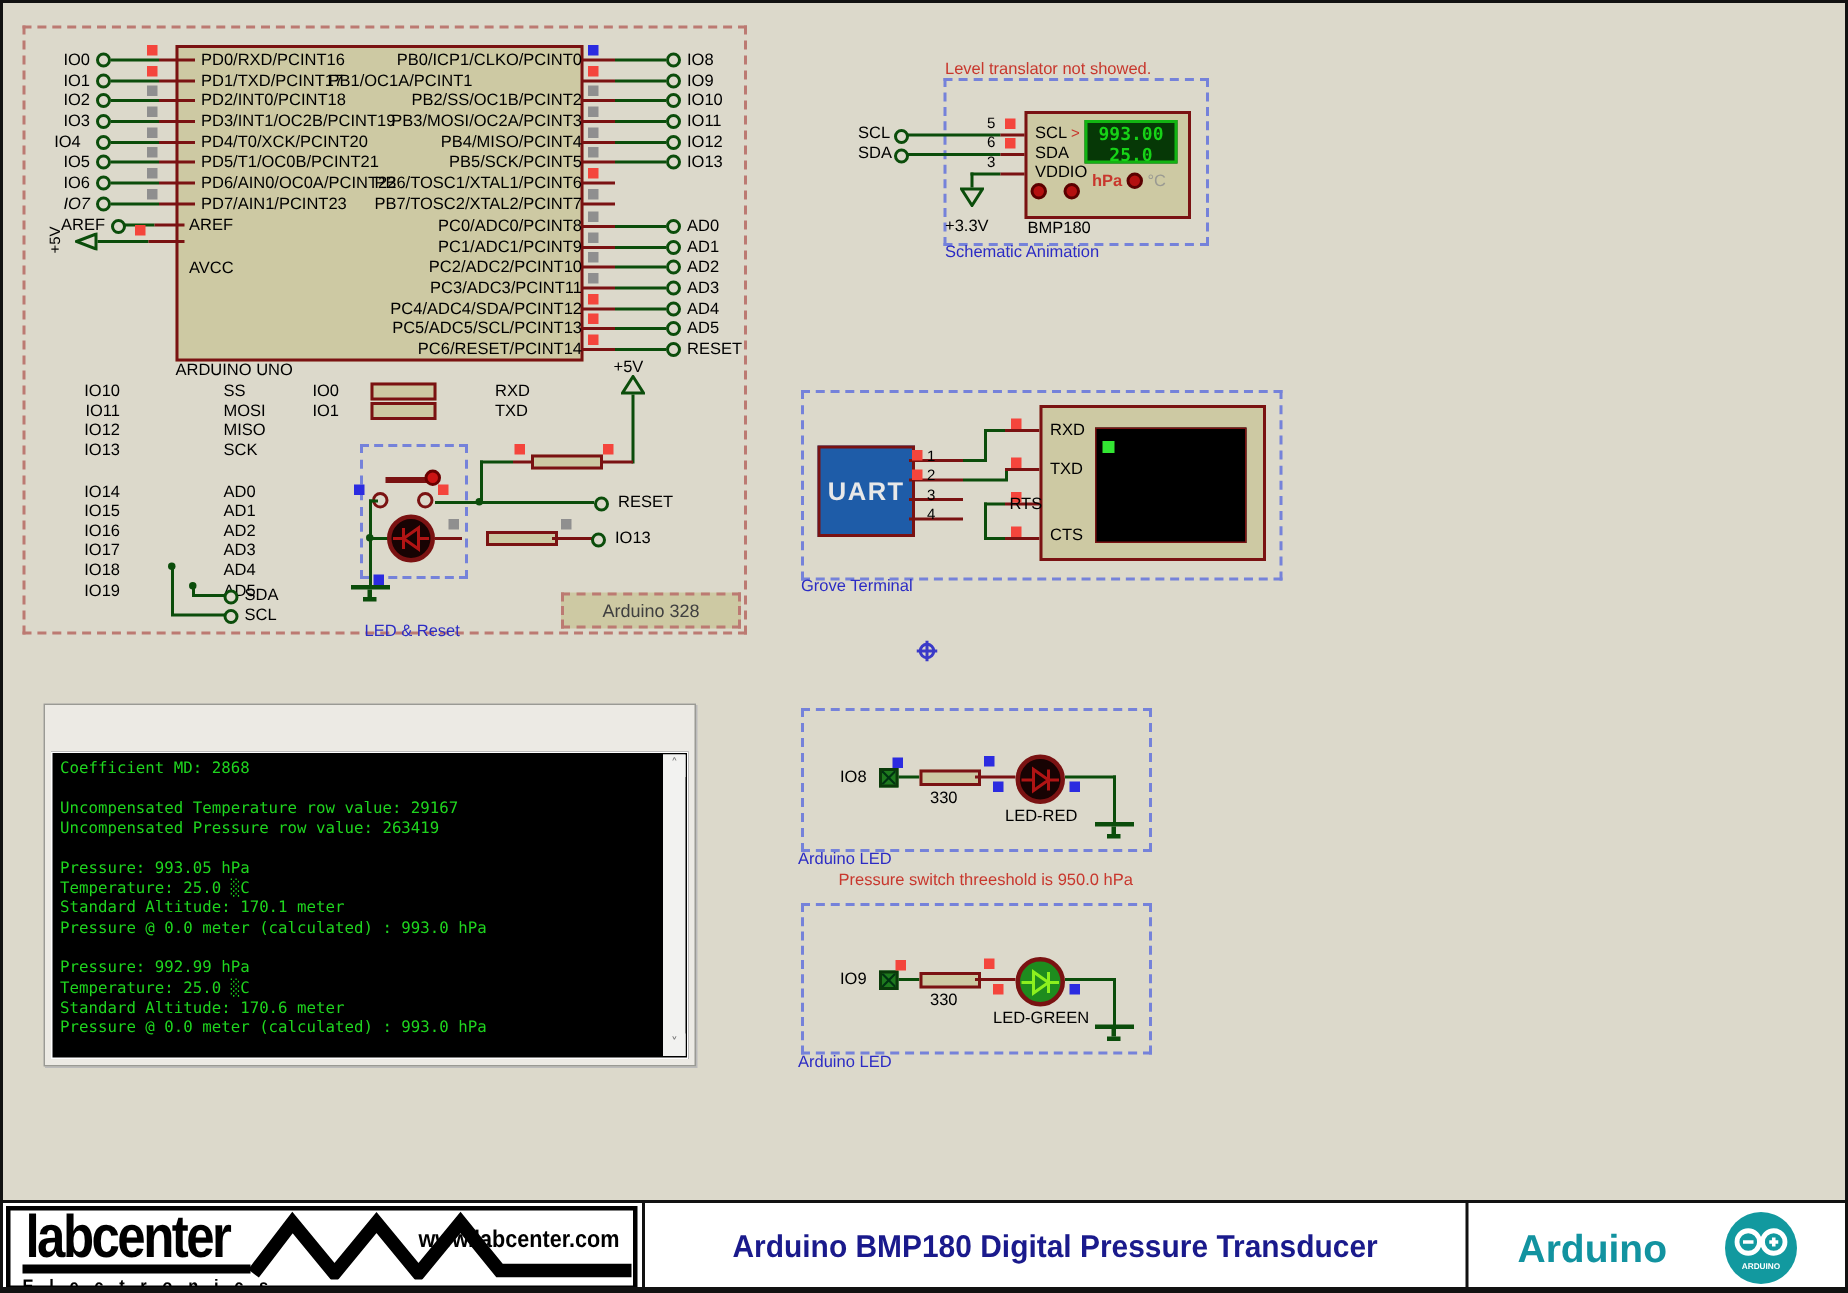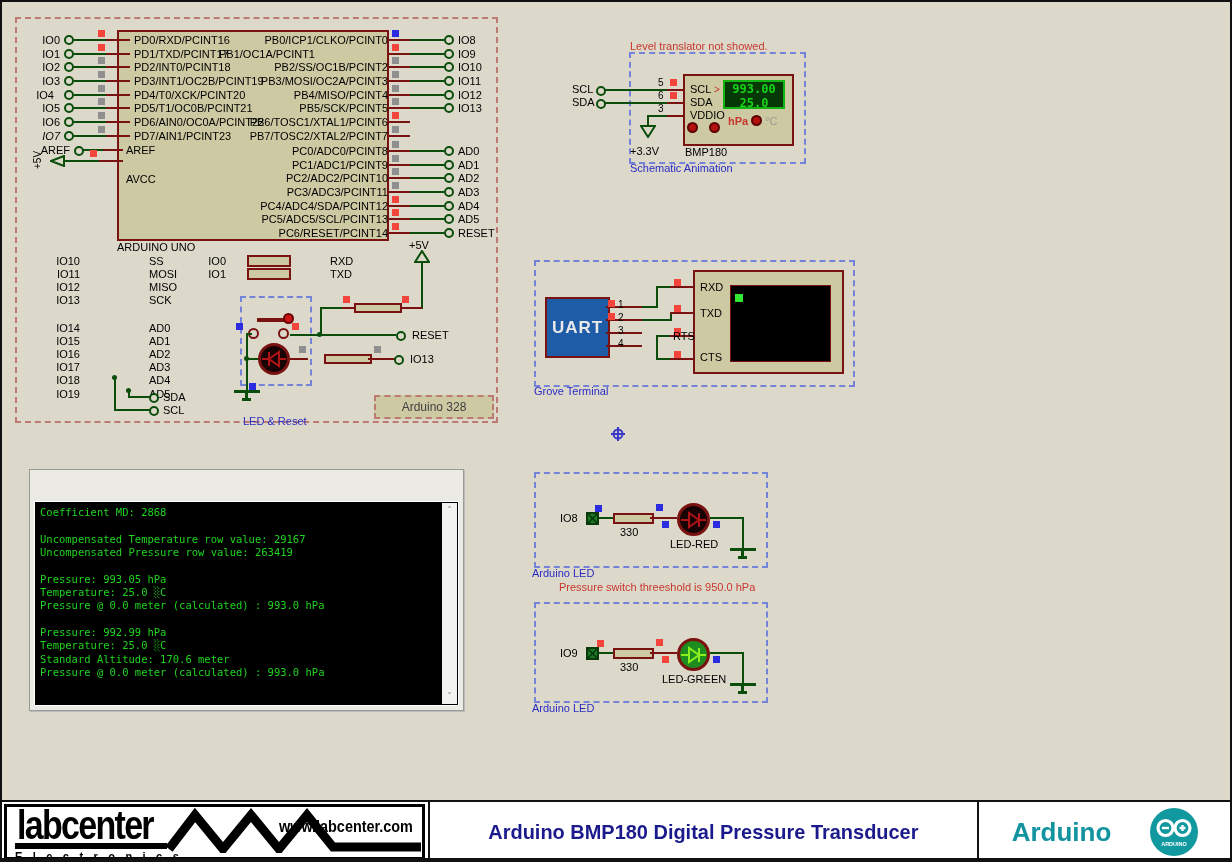--- a/index.html
+++ b/index.html
@@ -595,20 +595,21 @@
     <div class="scr">
       <div style="padding:4px 20px 0 5px;">
 
       <div class="tline">Coefficient MD: 2868</div>
           <div class="tline"></div>
           <div class="tline">Uncompensated Temperature row value: 29167</div>
           <div class="tline">Uncompensated Pressure row value: 263419</div>
           <div class="tline"></div>
           <div class="tline">Pressure: 993.05 hPa</div>
           <div class="tline">Temperature: 25.0 ░C</div>
+          <div class="tline">Standard Altitude: 170.1 meter</div>
           <div class="tline">Pressure @ 0.0 meter (calculated) : 993.0 hPa</div>
           <div class="tline"></div>
           <div class="tline">Pressure: 992.99 hPa</div>
           <div class="tline">Temperature: 25.0 ░C</div>
           <div class="tline">Standard Altitude: 170.6 meter</div>
           <div class="tline">Pressure @ 0.0 meter (calculated) : 993.0 hPa</div>
         </div>
       <div class="sb">
         <span class="ar" style="top:0;">˄</span>
         <span class="ar" style="bottom:0;">˅</span>

